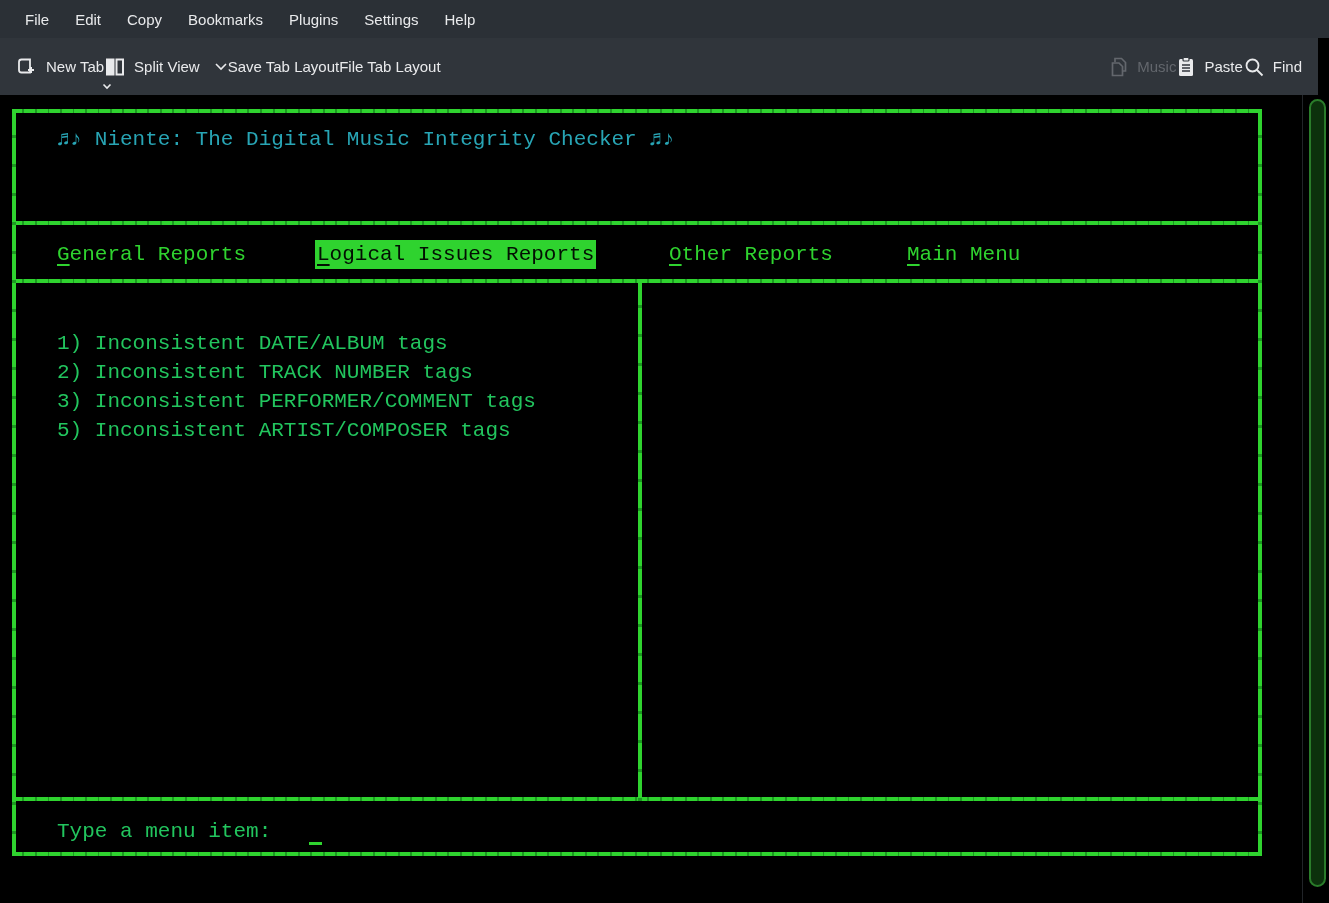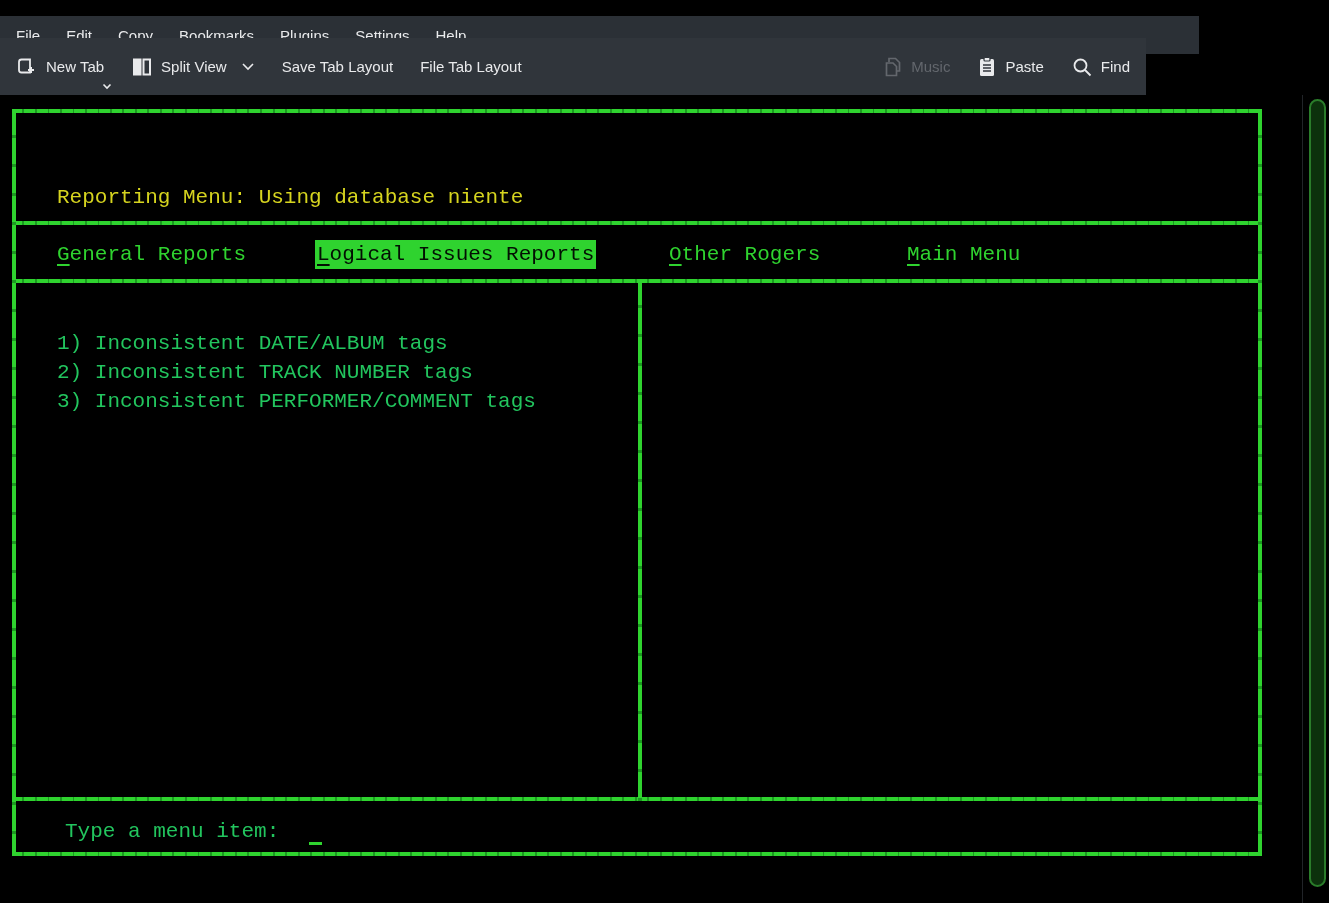--- a/index.html
+++ b/index.html
@@ -1,30 +1,30 @@
 <!DOCTYPE html>
 <html><head>
 <meta charset="utf-8">
 <style>
   * { margin:0; padding:0; box-sizing:border-box; }
   html,body { width:1329px; height:903px; background:#000; overflow:hidden; }
   body { font-family:"Liberation Sans", sans-serif; }
 
   
   .menubar {
-    position:absolute; top:16px; left:0; width:1199px; height:38px;
-    background:#2b3036; display:flex; align-items:stretch; padding-left:3px;
+    position:absolute; top:0; left:0; width:1329px; height:38px;
+    background:#2b3036; display:flex; align-items:stretch; padding-left:12px;
   }
   .menu-item {
     color:#e9eaec; font-size:15px; padding:0 13px; display:flex; align-items:center;
     cursor:default;
   }
   .toolbar {
-    position:absolute; top:38px; left:0; width:1146px; height:57px;
-    background:#30353b; display:flex; align-items:center; padding:0 16px; gap:27px;
+    position:absolute; top:38px; left:0; width:1318px; height:57px;
+    background:#30353b; display:flex; align-items:center; padding:0 16px; 
   }
   .tbtn {
     display:flex; align-items:center; gap:8px; color:#e9eaec; font-size:15px;
     position:relative; white-space:nowrap;
   }
   .tbtn.disabled { color:#63676d; }
   .tbtn svg { display:block; }
   .spacer { flex:1; }
   .mini-caret { position:absolute; right:-8px; bottom:-12px; }
   .sv-caret { margin-left:6px; }
@@ -65,21 +65,21 @@
     position:absolute; top:131px; color:#2fd32f; white-space:pre; cursor:default;
   }
   .tab .accel { text-decoration:underline; text-underline-offset:4px; text-decoration-thickness:2px; }
   .tab.active {
     background:#2fd32f; color:#030f03; padding:0 2px; margin-left:-2px;
   }
 
   .menu-list { position:absolute; left:45px; top:220px; }
   .menu-row { white-space:pre; height:29px; }
 
-  .prompt-line { position:absolute; left:45px; top:708px; white-space:pre;margin-left:8px; }
+  .prompt-line { position:absolute; left:45px; top:708px; white-space:pre; }
   .cursor {
     position:absolute; left:297px; top:733px; width:13px; height:3px; background:#2fd32f;
   }
 </style>
 </head>
 <body>
 
 <div class="menubar">
   <div class="menu-item">File</div>
   <div class="menu-item">Edit</div>
@@ -170,31 +170,32 @@
 
     <div class="hline" style="top:0"></div>
     <div class="hline" style="top:112px"></div>
     <div class="hline" style="top:170px"></div>
     <div class="hline" style="top:688px"></div>
     <div class="hline" style="top:743px"></div>
     <div class="vline" style="left:0"></div>
     <div class="vline" style="left:1246px"></div>
     <div class="vline" style="left:626px; top:170px; height:522px"></div>
 
-    <div class="t-line yellow" style="top:74px">Reporting Menu: Using database niente</div>
+    <div class="t-line cyan" style="top:16px">♬♪ Niente: The Digital Music Integrity Checker ♬♪</div>
 
     <div class="tab" style="left:45px"><span class="accel">G</span><span>eneral Reports</span></div>
     <div class="tab active" style="left:305px"><span class="accel">L</span><span>ogical Issues Reports</span></div>
-    <div class="tab" style="left:657px"><span class="accel">O</span><span>ther Rogers</span></div>
+    <div class="tab" style="left:657px"><span class="accel">O</span><span>ther Reports</span></div>
     <div class="tab" style="left:895px"><span class="accel">M</span><span>ain Menu</span></div>
 
     <div class="menu-list">
       <div class="menu-row white">1) Inconsistent DATE/ALBUM tags</div>
       <div class="menu-row white">2) Inconsistent TRACK NUMBER tags</div>
       <div class="menu-row white">3) Inconsistent PERFORMER/COMMENT tags</div>
+      <div class="menu-row white">5) Inconsistent ARTIST/COMPOSER tags</div>
     </div>
 
     <div style="position:absolute; left:630px; top:174px; width:616px; height:514px;"></div>
 
     <div class="prompt-line white">Type a menu item:</div>
     <div class="cursor"></div>
   </div>
 
   <div class="scroll-track">
     <div class="scroll-thumb"></div>

